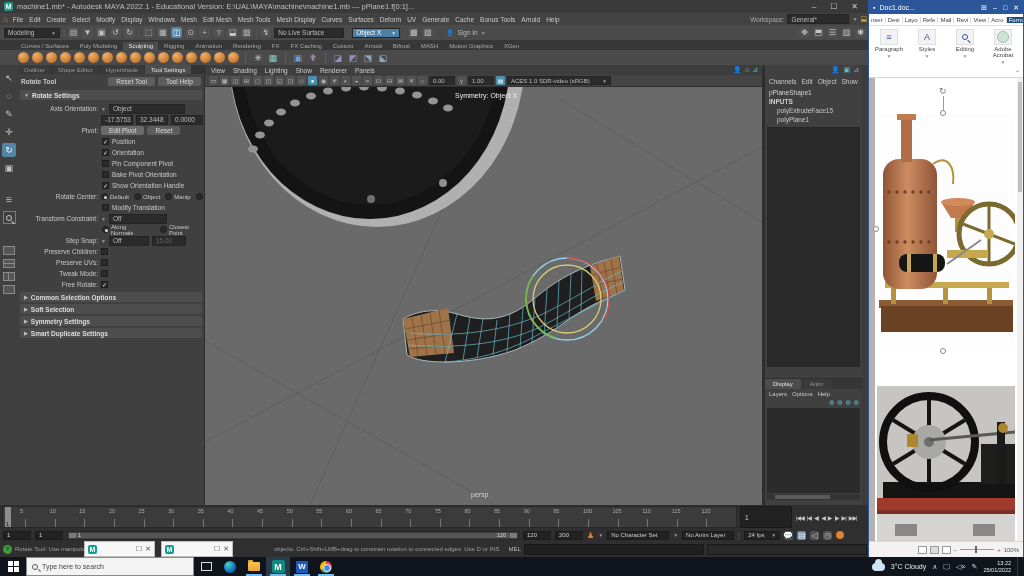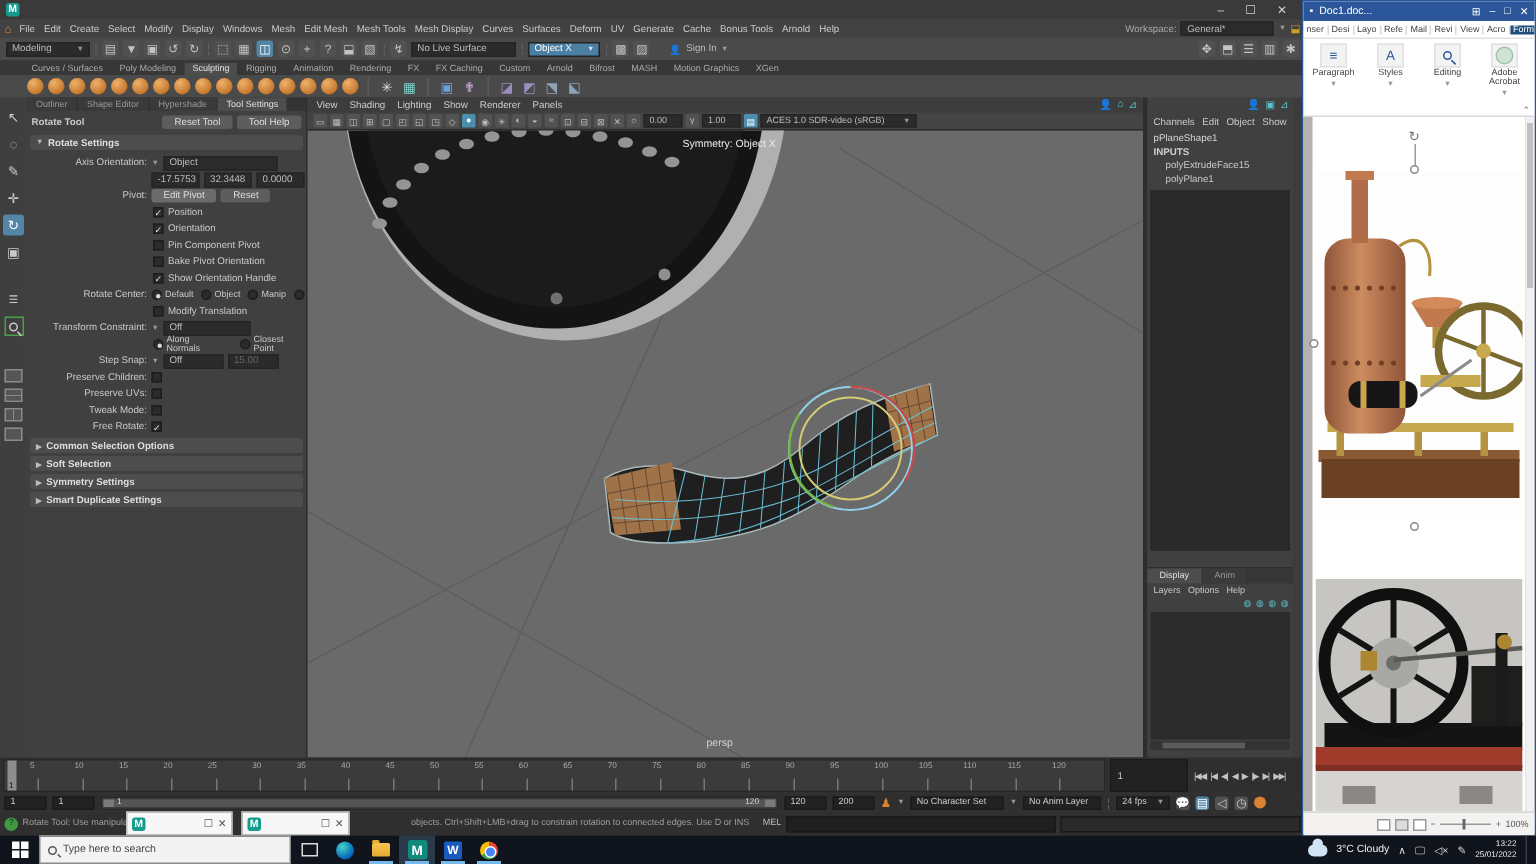--- a/index.html
+++ b/index.html
@@ -167,20 +167,21 @@
 </style>
 </head>
 <body>
 
 <div id="screen">
 
   <div id="maya" class="abs">
 
     <div id="maya-titlebar" class="abs">
       <span class="maya-logo">M</span>
+      <span id="maya-title">machine1.mb* - Autodesk MAYA 2022.1 - Educational Version: E:\UAL\MAYA\machine\machine1.mb  ---  pPlane1.f[0:1]...</span>
       <span id="maya-controls">
         <span>–</span>
         <span>☐</span>
         <span>✕</span>
       </span>
     </div>
 
     <div id="maya-menubar" class="abs">
       <span class="home-icon">⌂</span>
       <span><span class="menu">File</span><span class="menu">Edit</span><span class="menu">Create</span><span class="menu">Select</span><span class="menu">Modify</span><span class="menu">Display</span><span class="menu">Windows</span><span class="menu">Mesh</span><span class="menu">Edit Mesh</span><span class="menu">Mesh Tools</span><span class="menu">Mesh Display</span><span class="menu">Curves</span><span class="menu">Surfaces</span><span class="menu">Deform</span><span class="menu">UV</span><span class="menu">Generate</span><span class="menu">Cache</span><span class="menu">Bonus Tools</span><span class="menu">Arnold</span><span class="menu">Help</span></span>

